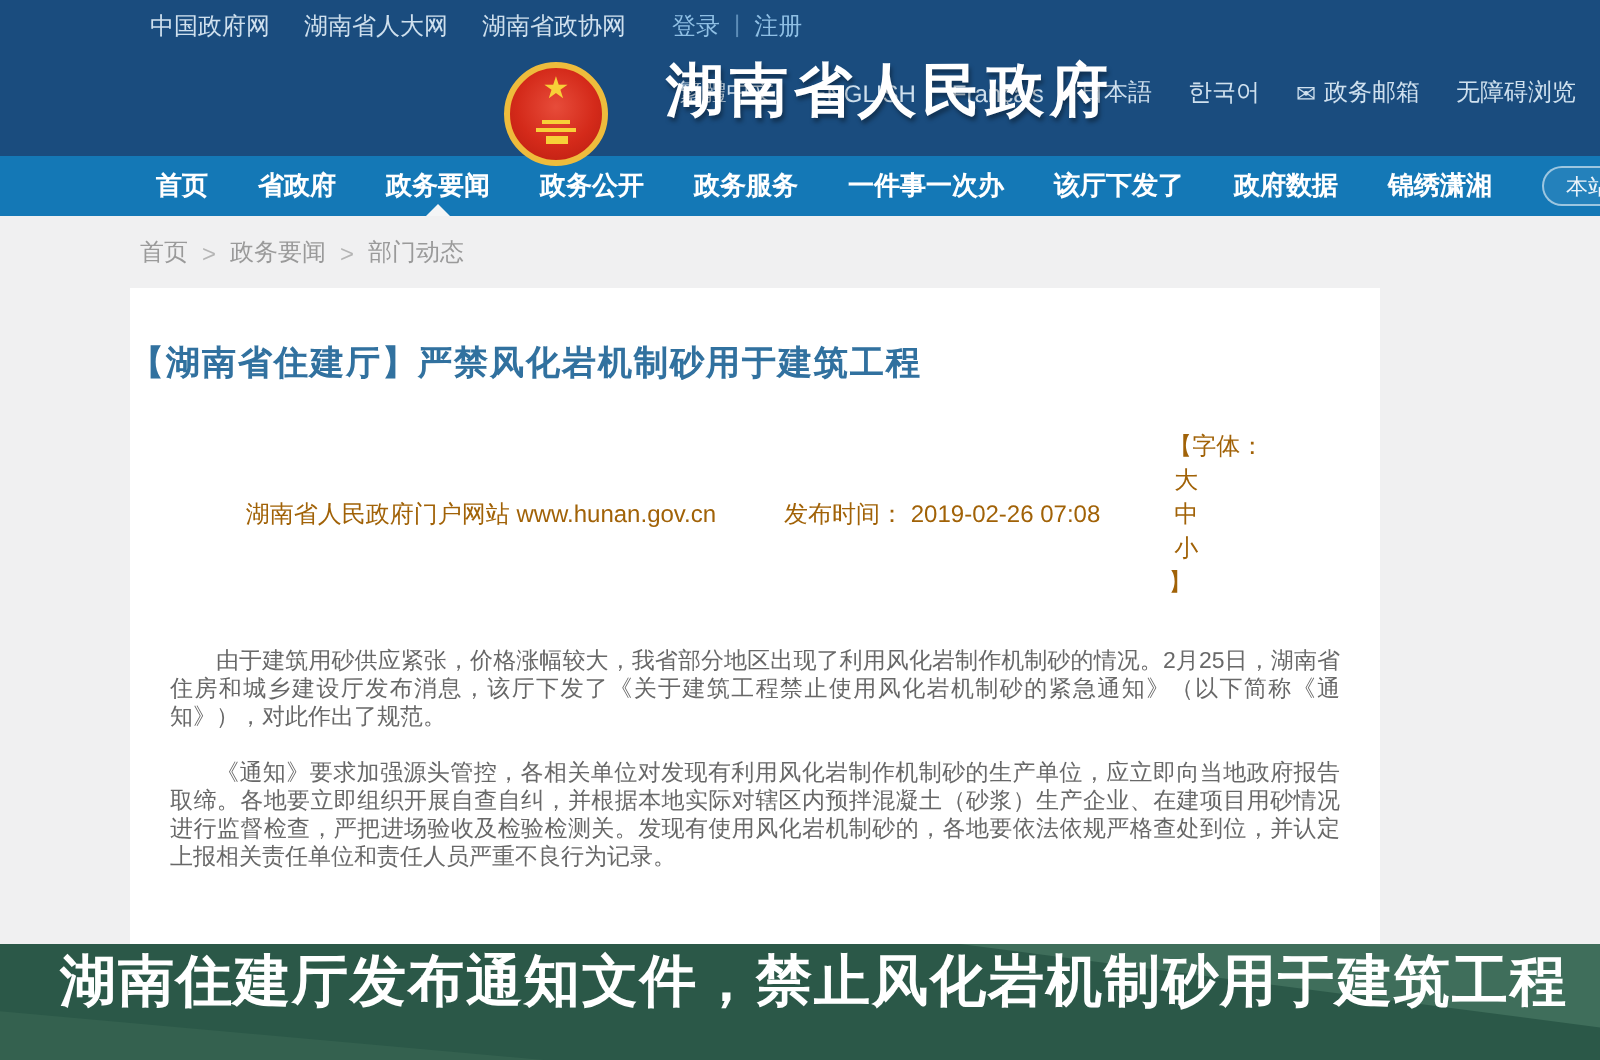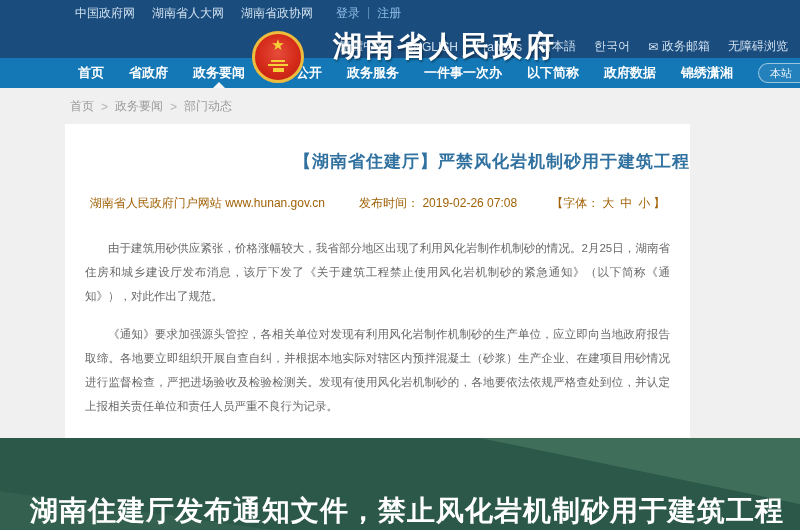--- a/index.html
+++ b/index.html
@@ -4,21 +4,21 @@
 <style>
   * { box-sizing: border-box; margin: 0; padding: 0; }
   html,body { width:800px; height:530px; overflow:hidden; }
   body {
     font-family: "Liberation Sans", "DejaVu Sans", sans-serif;
     background:#f0f0f1;
     position:relative;
   }
 
   
-  .header { height:58px; background:#1a4c7e; position:relative; z-index:5; }
+  .header { height:78px; background:#1a4c7e; position:relative; z-index:5; }
   .topbar-row1 {
     position:absolute; left:75px; top:5px; display:flex; gap:17px;
     font-size:12px; color:#cfe0ee; align-items:center;
   }
   .topbar-row1 .lnk { cursor:pointer; }
   .auth { display:flex; gap:7px; margin-left:6px; color:#8fbfe4; }
   .auth .divider { color:#5d8db8; }
   .topbar-row2 {
     position:absolute; right:12px; top:5px; display:flex; gap:18px;
     font-size:12px; color:#cfe0ee; align-items:center;margin-top:33px;
@@ -77,39 +77,39 @@
     padding:10px 0 9px 70px; align-items:center;
   }
   .breadcrumb .crumb { cursor:pointer; }
   .breadcrumb .sep { color:#b5b5b5; }
 
   
   .card {
     margin-left:65px; width:625px; height:393px; background:#fff; padding-top:26px;
   }
   .article-title {
-    text-align:right; color:#31719f; font-size:17px; font-weight:bold; letter-spacing:1px;
+    text-align:left; color:#31719f; font-size:17px; font-weight:bold; letter-spacing:1px;
   }
   .article-meta {
     margin-top:22px; display:flex; justify-content:center; gap:34px;
     font-size:12px; color:#a16207; align-items:center;
   }
-  .font-controls { display:flex; gap:0; }
+  .font-controls { display:flex; gap:0;flex-direction:column; }
   .font-size-btn { cursor:pointer; margin:0 3px; }
   .article-body { padding:6px 20px 0; }
   .article-body p {
-    font-size:11.5px; color:#686868; line-height:24px; text-indent:2em;
+    font-size:11.5px; color:#686868; line-height:14px; text-indent:2em;
     text-align:justify; margin-top:14px;
   }
   .article-body p:first-child { margin-top:18px; }
 
   
   .banner {
-    position:absolute; left:0; bottom:0; width:800px; height:92px;
-    background:#2b5848; overflow:hidden; display:flex; align-items:flex-end; z-index:20;
+    position:absolute; left:0; bottom:0; width:800px; height:58px;
+    background:#2b5848; overflow:hidden; display:flex; align-items:flex-start; z-index:20;
   }
   .banner-shape-tr {
     position:absolute; top:0; left:0; right:0; bottom:0;
     background:#3f6e5b; clip-path:polygon(60% 0, 100% 0, 100% 72%);
   }
   .banner-shape-bl {
     position:absolute; top:0; left:0; right:0; bottom:0;
     background:#34614f; clip-path:polygon(0 58%, 0 100%, 34% 100%);
   }
   .banner-text {
@@ -159,21 +159,21 @@
   </div>
 </div>
 
 <div class="nav">
   <div class="nav-item"><span>首页</span></div>
   <div class="nav-item"><span>省政府</span></div>
   <div class="nav-item active"><span>政务要闻</span><i class="tri"></i></div>
   <div class="nav-item"><span>政务公开</span></div>
   <div class="nav-item"><span>政务服务</span></div>
   <div class="nav-item"><span>一件事一次办</span></div>
-  <div class="nav-item"><span>以下简称</span></div>
+  <div class="nav-item"><span>该厅下发了</span></div>
   <div class="nav-item"><span>政府数据</span></div>
   <div class="nav-item"><span>锦绣潇湘</span></div>
 
   <div class="search">
     <span class="search-scope">本站</span>
 
   </div>
 </div>
 
 <div class="breadcrumb">

